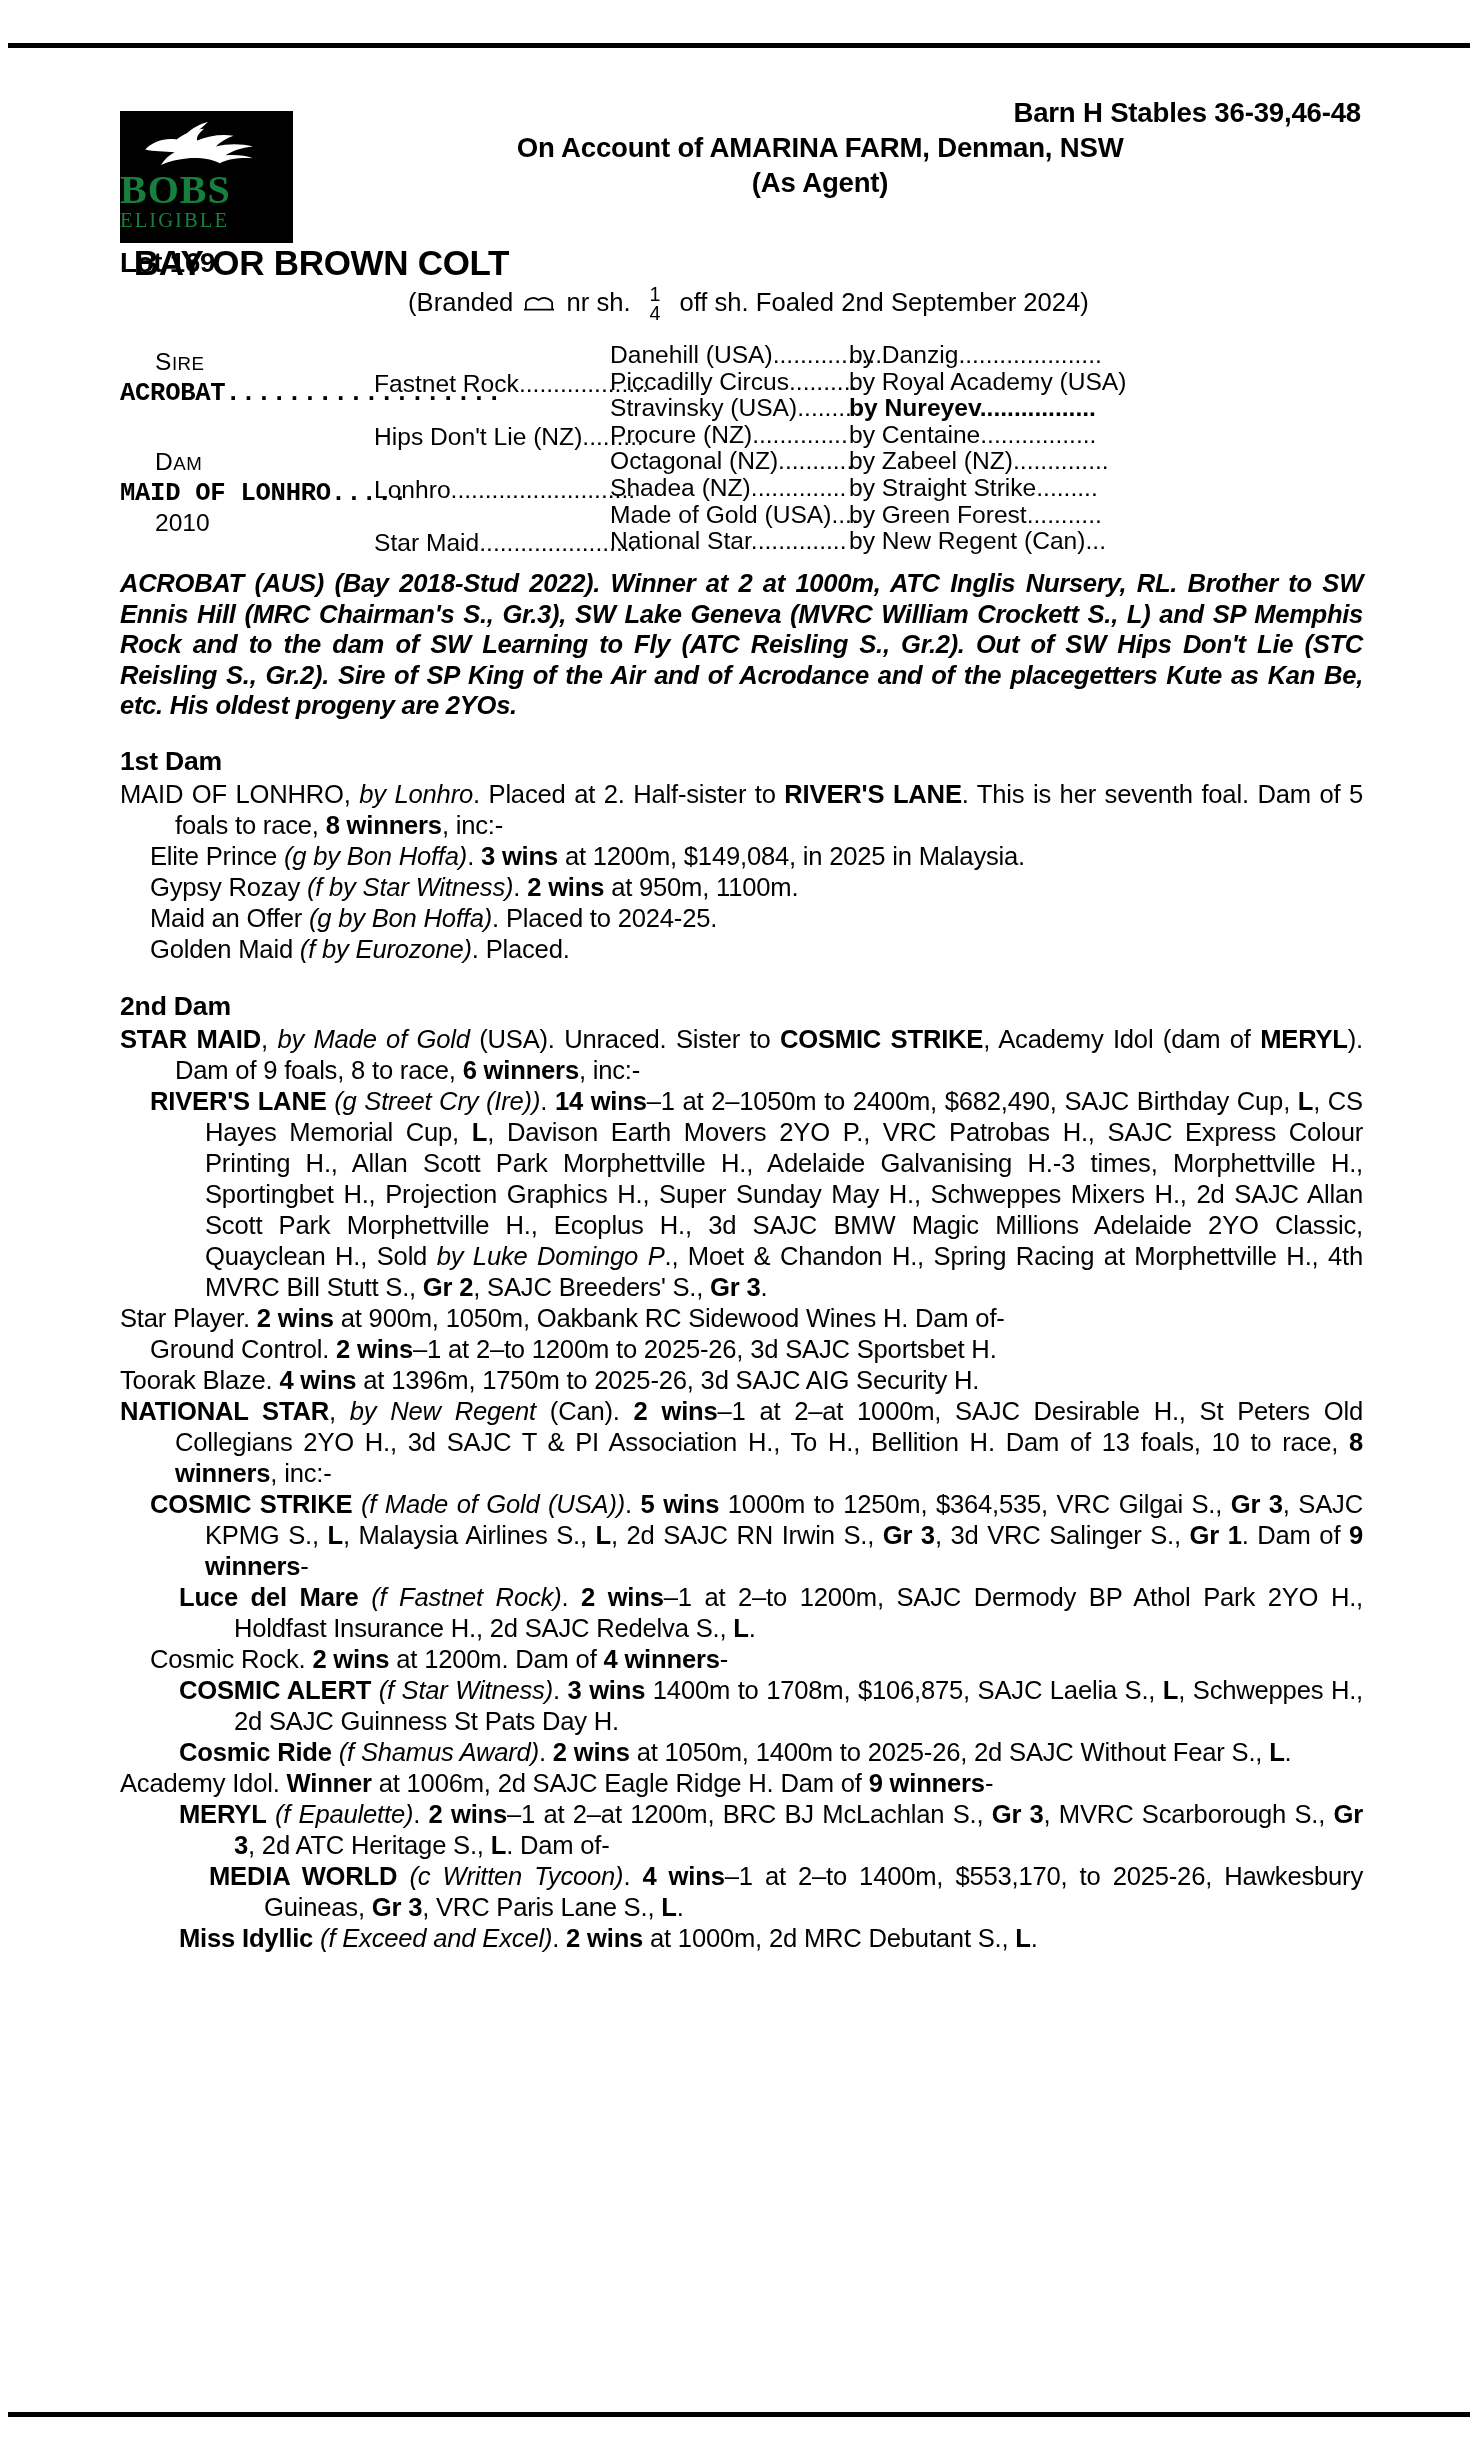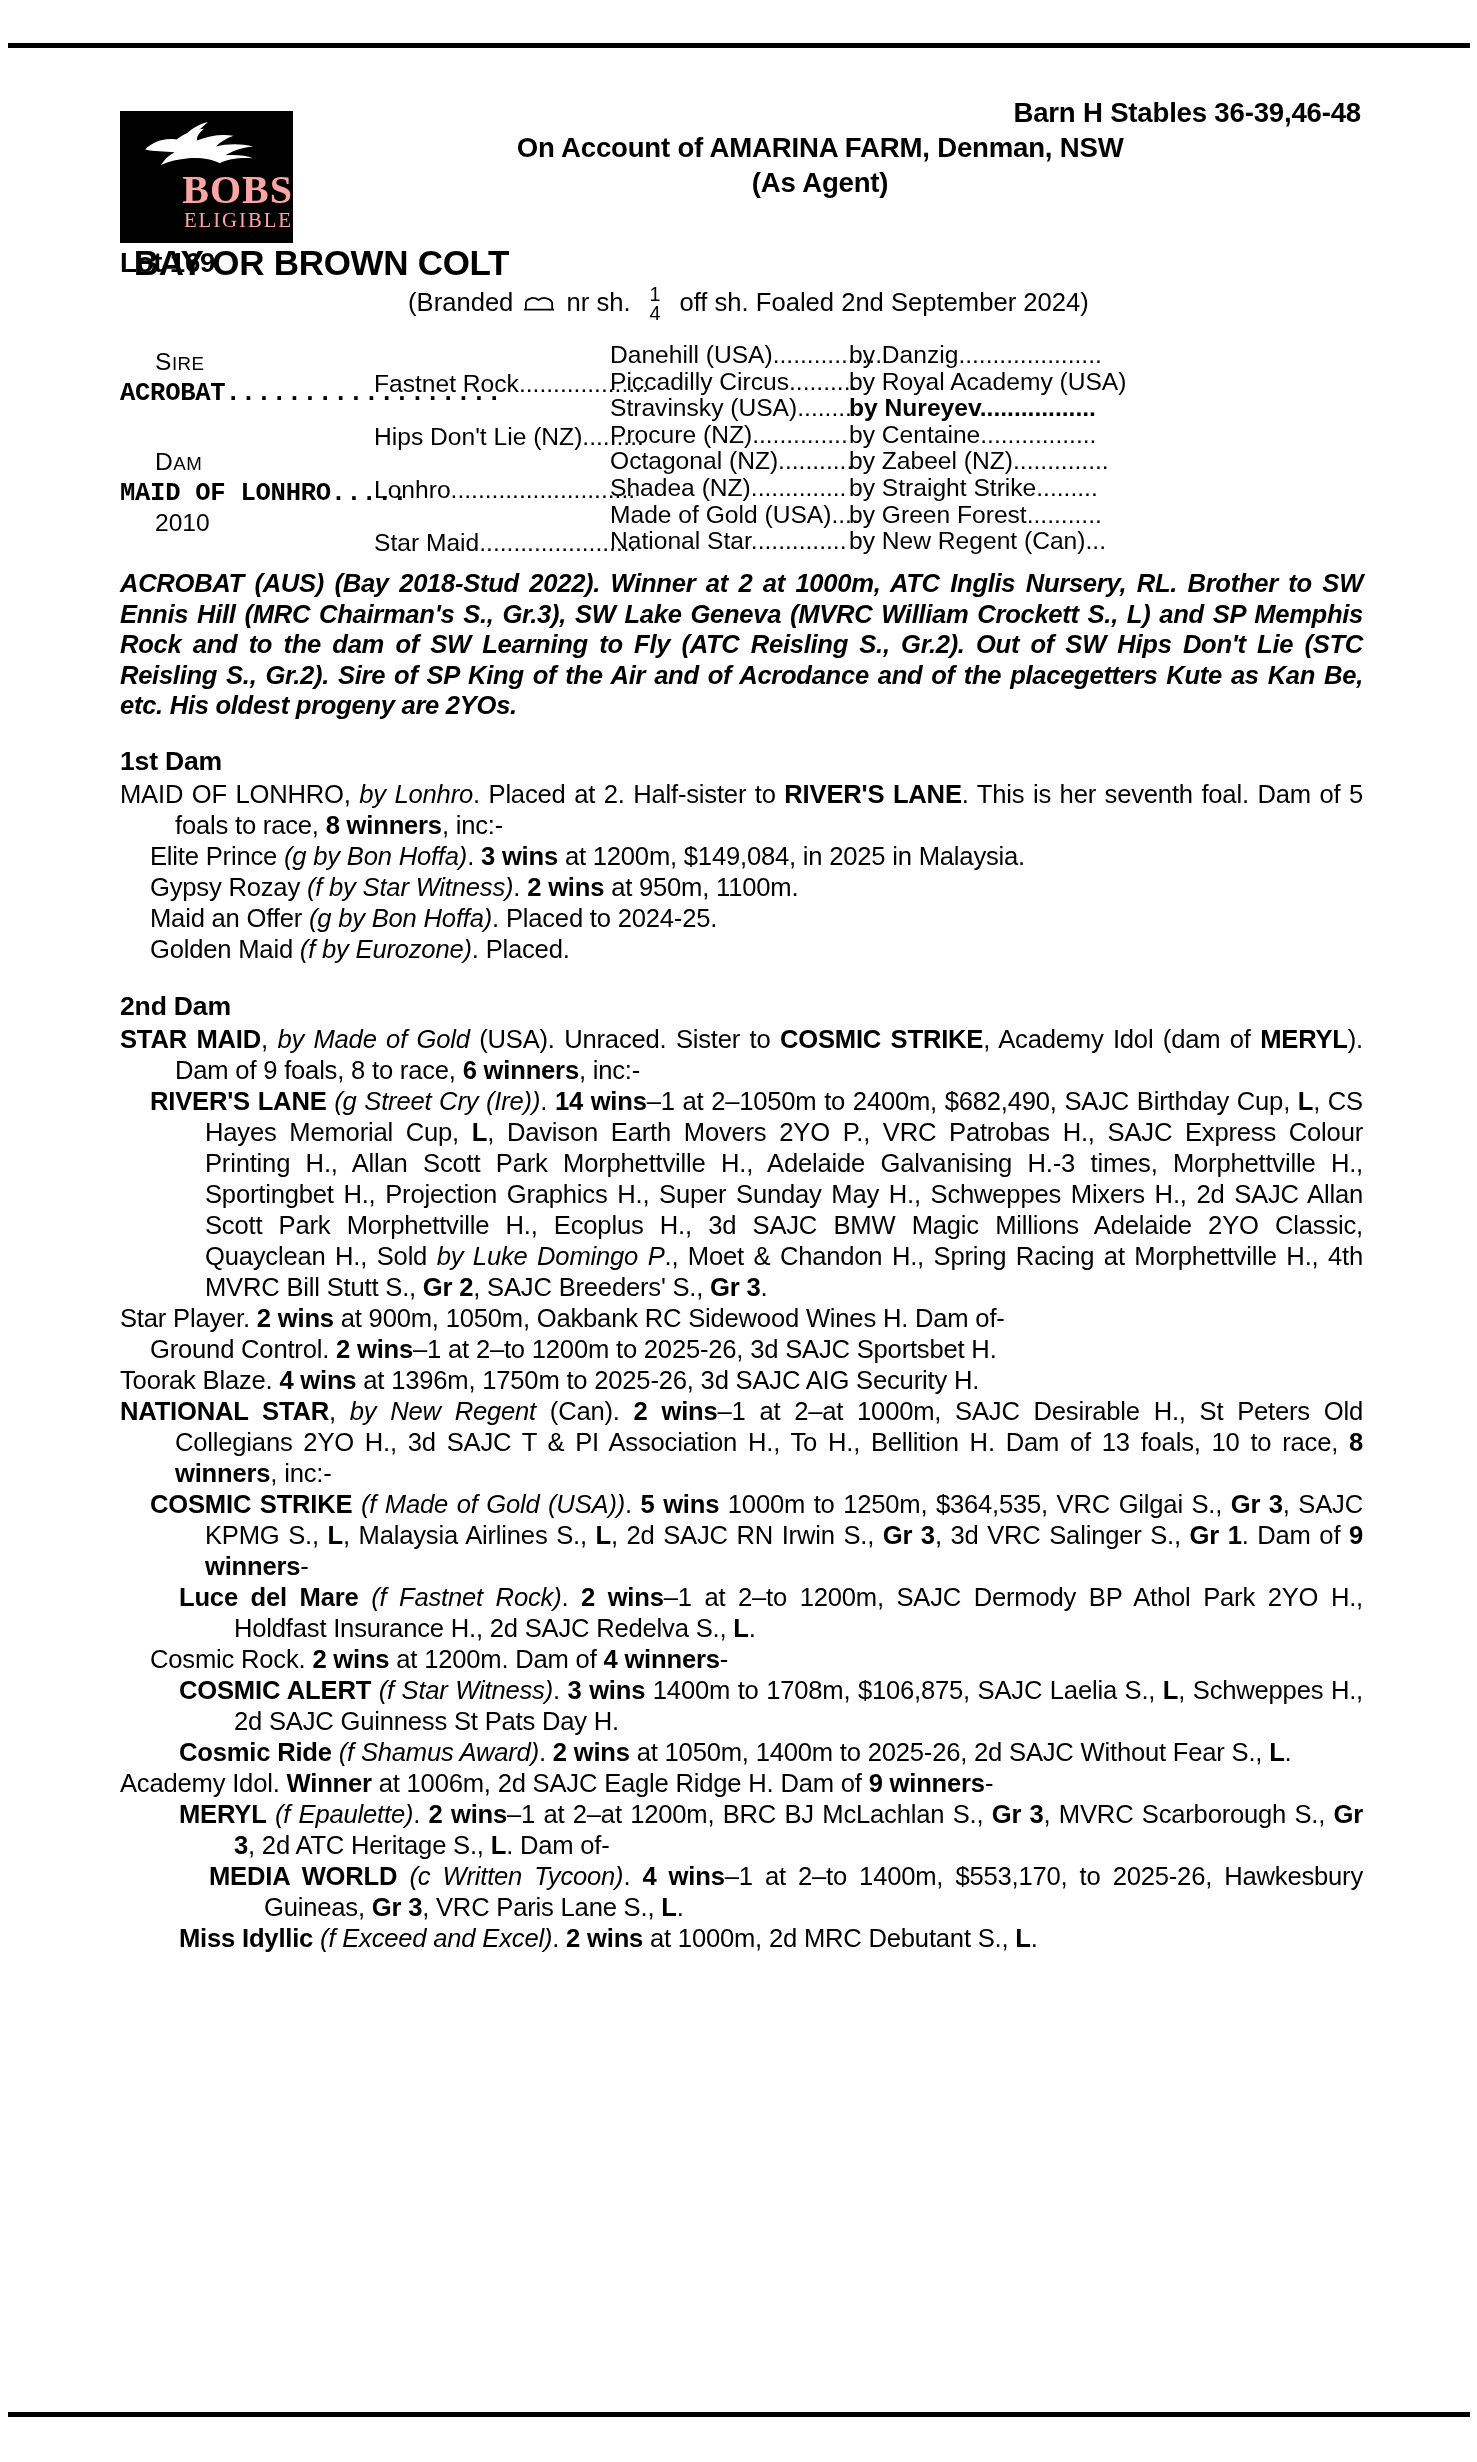--- a/index.html
+++ b/index.html
@@ -43,22 +43,22 @@
     position: relative;
     height: 144px;
   }
   .bobs-logo {
     position: absolute;
     left: 0px;
     top: 15.8px;
     width: 173px;
     height: 132px;
     background: #000;
-    color: #fca5a5;
-    text-align: right;
+    color: #15803d;
+    text-align: left;
     overflow: hidden;
   }
   .bobs-logo .horse {
     display: block;
     margin: 8.9px auto 0 auto;
     width: 128px;
     height: 51px;
   }
   .bobs-logo .bobs-word {
     font-family: "Liberation Serif", serif;

